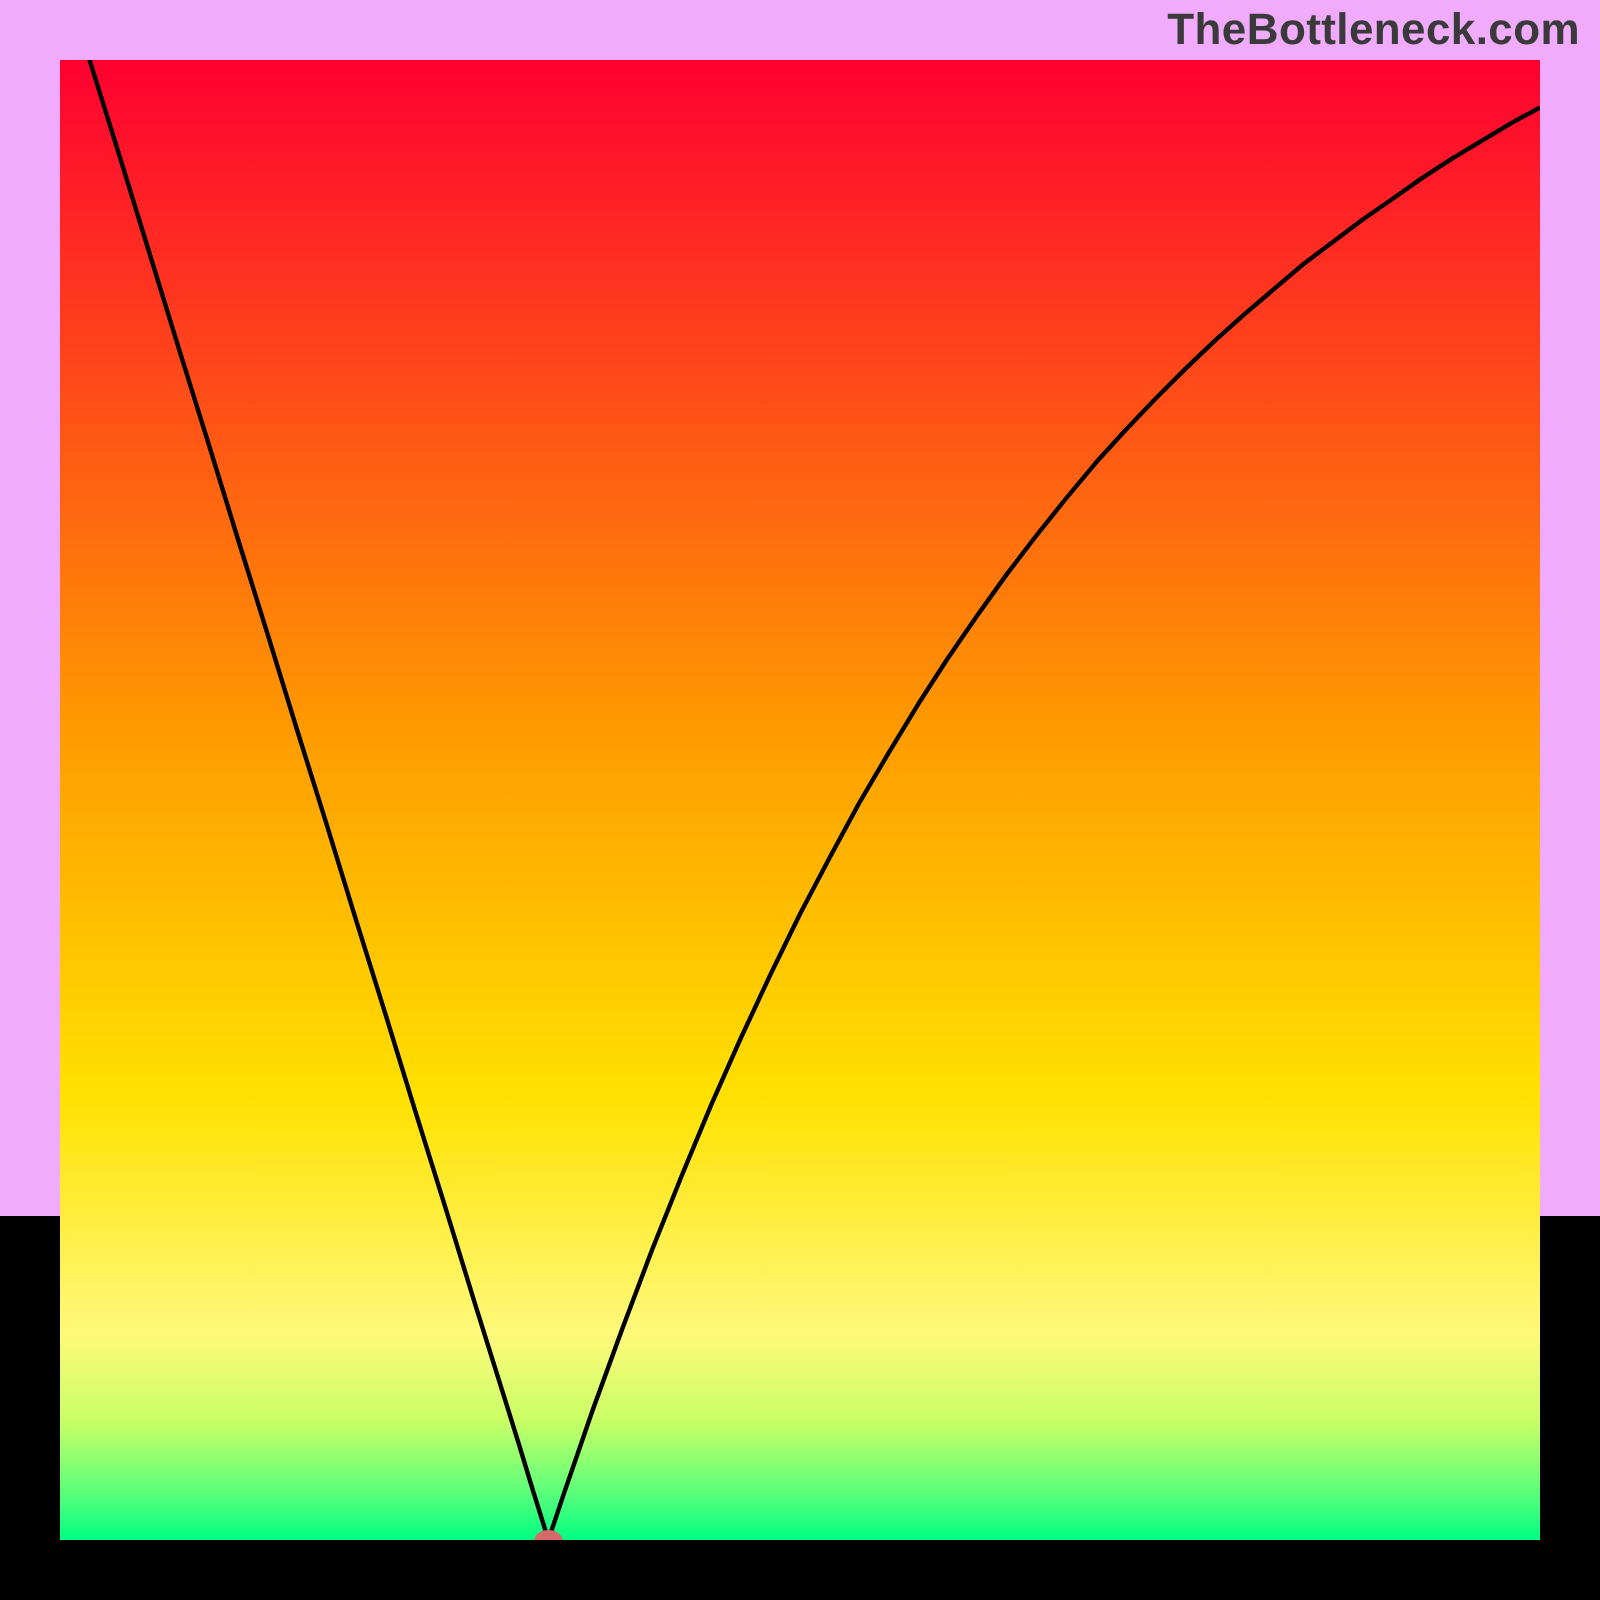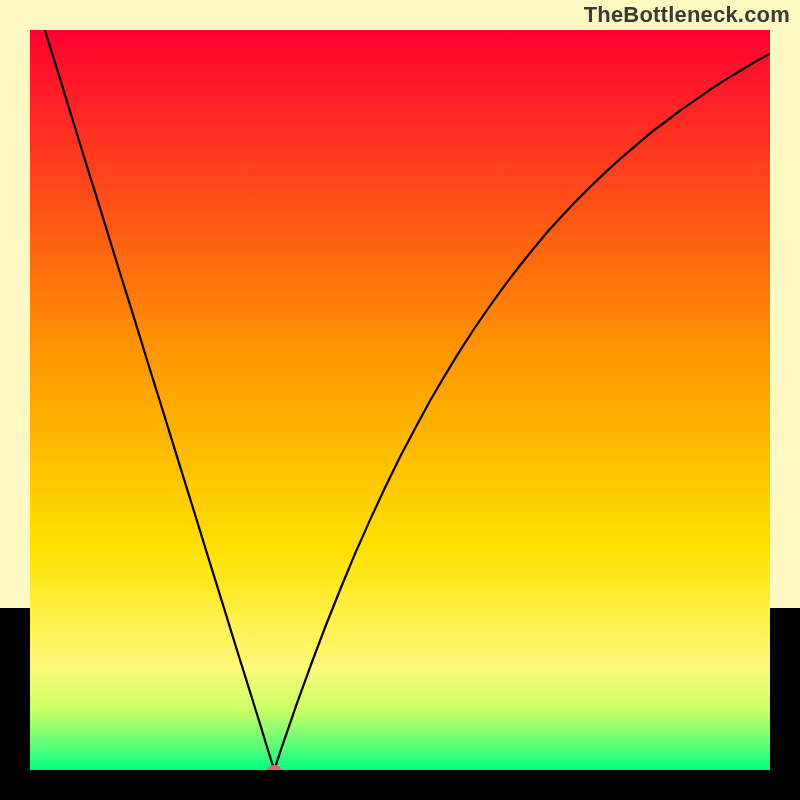--- a/index.html
+++ b/index.html
@@ -8,21 +8,21 @@
     width: 800px;
     height: 800px;
     background: #000;
     font-family: Arial, Helvetica, sans-serif;
     overflow: hidden;
   }
   .frame {
     position: relative;
     width: 800px;
     height: 608px;
-    background: #fef9c3;
+    background: #f0abfc;
   }
   .watermark {
     position: absolute;
     top: 2px;
     right: 10px;
     color: #3a3a3a;
     font-size: 22px;
     font-weight: bold;
     font-family: Arial, sans-serif;
     letter-spacing: 0.2px;

